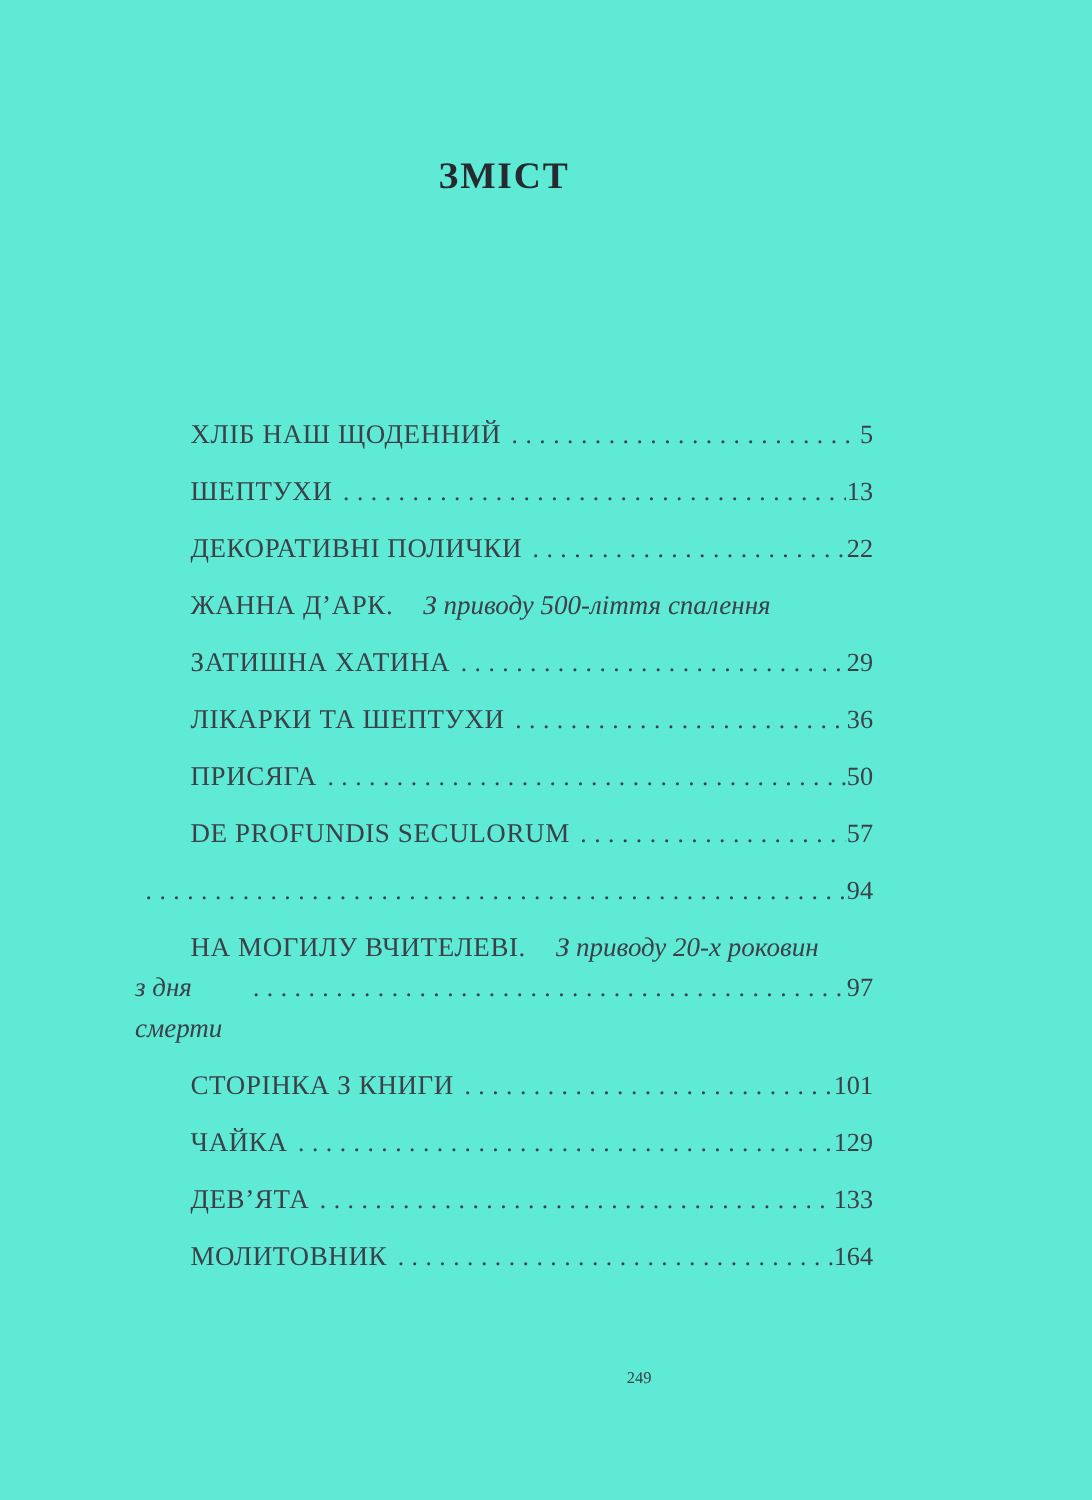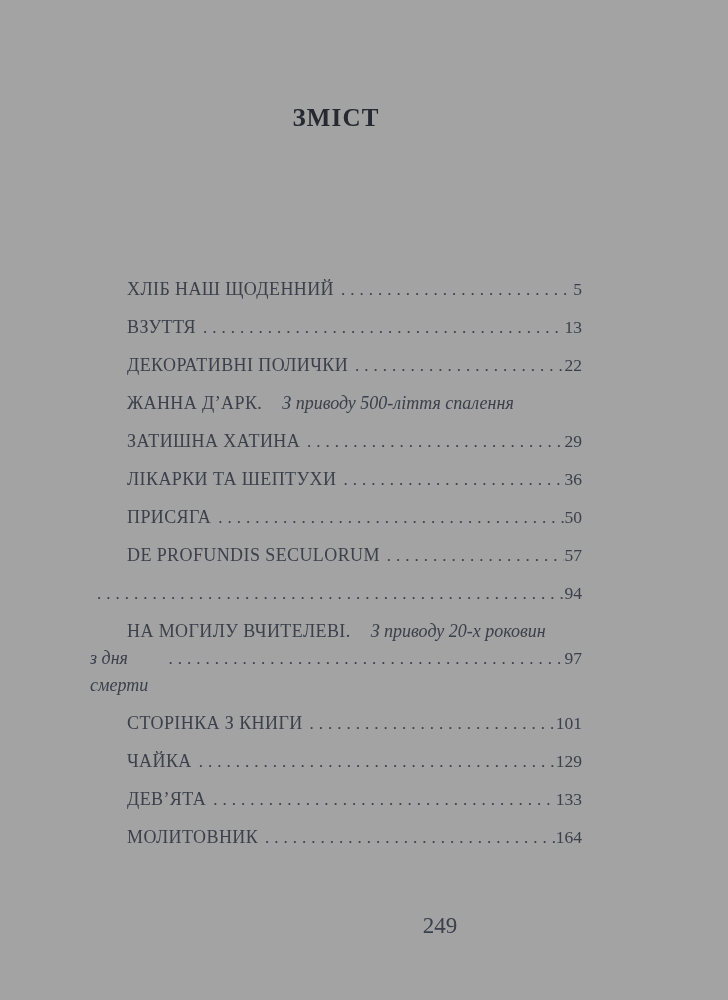--- a/index.html
+++ b/index.html
@@ -5,21 +5,21 @@
   html, body { margin: 0; padding: 0; }
   body {
     width: 728px; height: 1000px;
     background: #ffffff;
     position: relative;
     font-family: "Liberation Serif", "DejaVu Serif", serif;
     overflow: hidden;
   }
   .page {
     position: absolute; inset: 0;
-    background: #a3a3a3;
+    background: #5eead4;
     text-decoration: underline;
   }
   .content {
     position: absolute;
     left: 90px; top: 0;
     width: 492px;
   }
   .page-title {
     position: absolute;
     top: 104px; left: 0;
@@ -65,44 +65,44 @@
   .leader::after {
     content: "............................................................";
   }
   .page-num {
     font-size: 17.5px;
     padding-left: 1px;
     white-space: nowrap;
   }
   .folio {
     position: absolute;
-    top: 913px; left: 104px;
+    top: 913px; left: 90px;
     width: 492px;
     text-align: center;
-    font-size: 23px;
+    font-size: 11px;
     color: #3b404b;
   }
 </style>
 </head>
 <body>
 
 <div class="page">
   <div class="content">
     <h1 class="page-title">ЗМІСТ</h1>
     <div class="toc" id="toc">
         <div class="toc-entry">
           <div class="row">
             <span class="caps">ХЛІБ НАШ ЩОДЕННИЙ</span>
             <span class="leader"></span>
             <span class="page-num">5</span>
           </div>
         </div>
         <div class="toc-entry">
           <div class="row">
-            <span class="caps">ВЗУТТЯ</span>
+            <span class="caps">ШЕПТУХИ</span>
             <span class="leader"></span>
             <span class="page-num">13</span>
           </div>
         </div>
         <div class="toc-entry">
           <div class="row">
             <span class="caps">ДЕКОРАТИВНІ ПОЛИЧКИ</span>
             <span class="leader"></span>
             <span class="page-num">22</span>
           </div>

